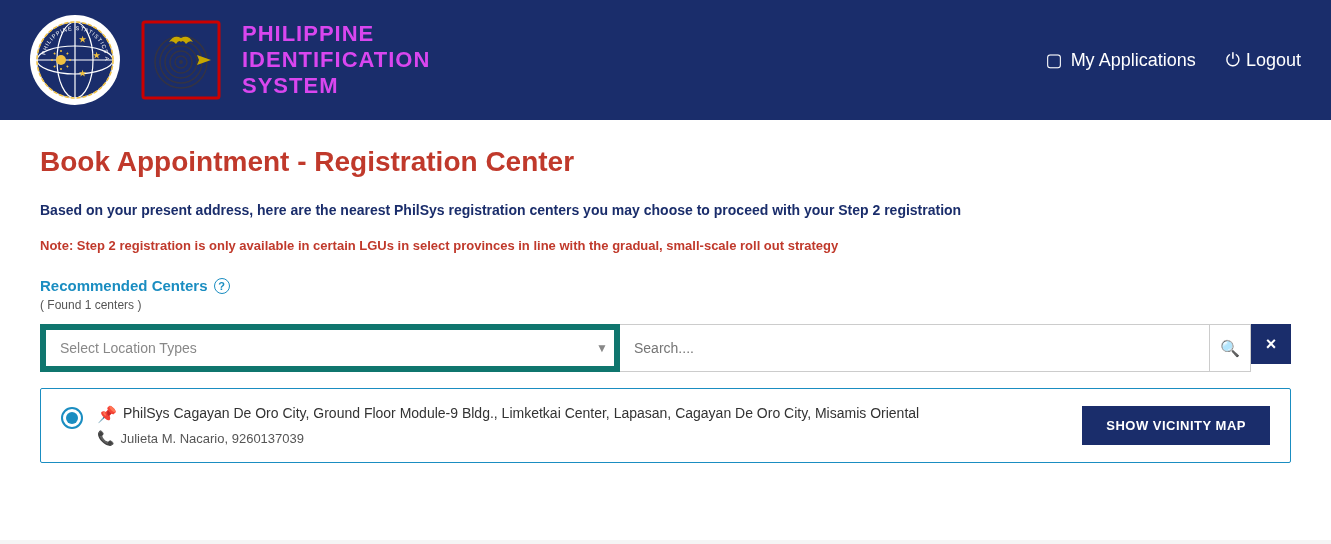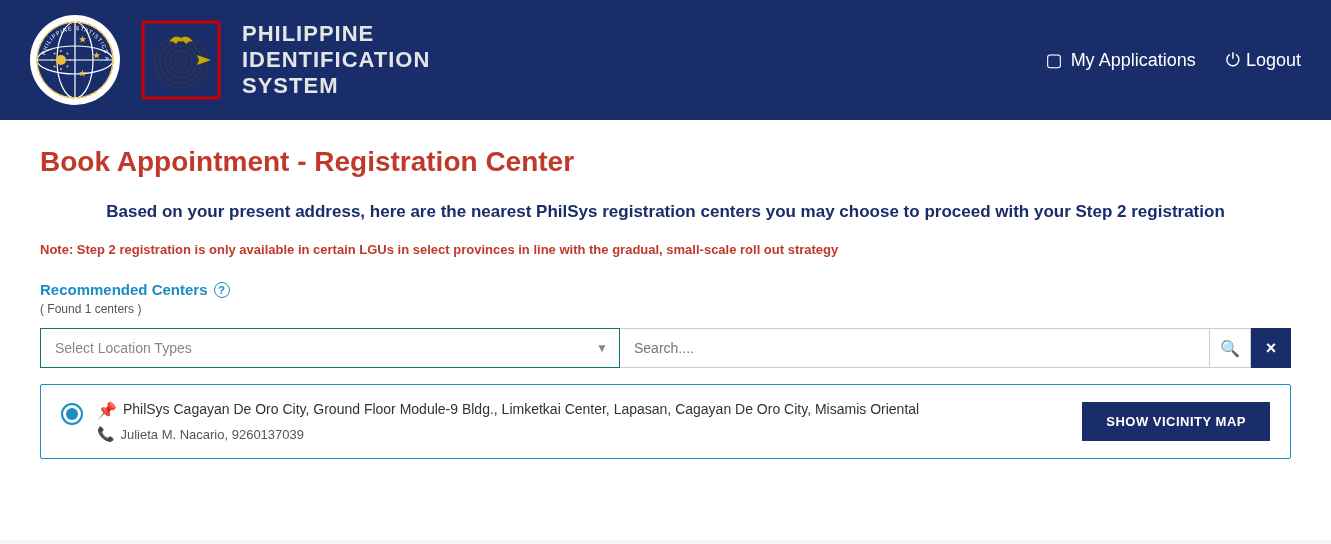--- a/index.html
+++ b/index.html
@@ -32,21 +32,21 @@
     }
     .logo-philsys {
       width: 90px;
       height: 90px;
       display: flex;
       align-items: center;
       justify-content: center;
       flex-shrink: 0;
     }
     .system-title {
-      color: #e5e5e5;
+      color: #d946ef;
       display: flex;
       flex-direction: column;
       gap: 0;
     }
     .system-title .line1 { font-size: 22px; font-weight: bold; letter-spacing: 1px; }
     .system-title .line2 { font-size: 22px; font-weight: bold; letter-spacing: 1px; }
     .system-title .line3 { font-size: 22px; font-weight: bold; letter-spacing: 1px; }
 
     .header-right {
       display: flex;
@@ -86,23 +86,22 @@
     }
     .page-title {
       color: #c0392b;
       font-size: 28px;
       font-weight: bold;
       margin-bottom: 24px;
     }
     .info-text {
       color: #1a2d6b;
       font-weight: bold;
-      font-size: 17px;
+      font-size: 14px;
       margin-bottom: 20px;
-      text-align: center;
     }
     .note-text {
       color: #c0392b;
       font-size: 13px;
       font-weight: bold;
       margin-bottom: 24px;
     }
     .section-title {
       color: #1a8dc1;
       font-size: 15px;
@@ -138,21 +137,21 @@
       gap: 0;
       margin-bottom: 16px;
     }
     .select-wrapper {
       flex: 0 0 580px;
       position: relative;
       display: flex;
     }
     .select-wrapper select {
       width: 100%;
-      border: 1px solid #0f766e;
+      border: 6px solid #0f766e;
       padding: 10px 14px;
       font-size: 14px;
       color: #888;
       appearance: none;
       background: white;
       cursor: pointer;
       outline: none;
     }
     .select-wrapper .chevron {
       position: absolute;

